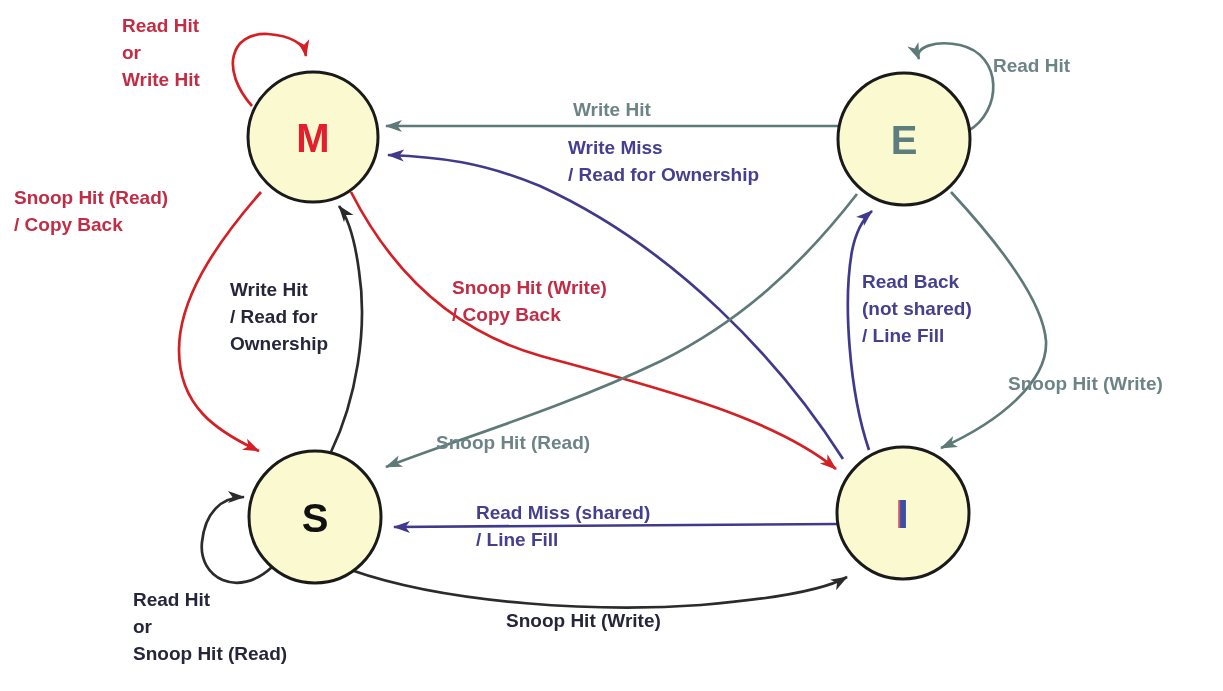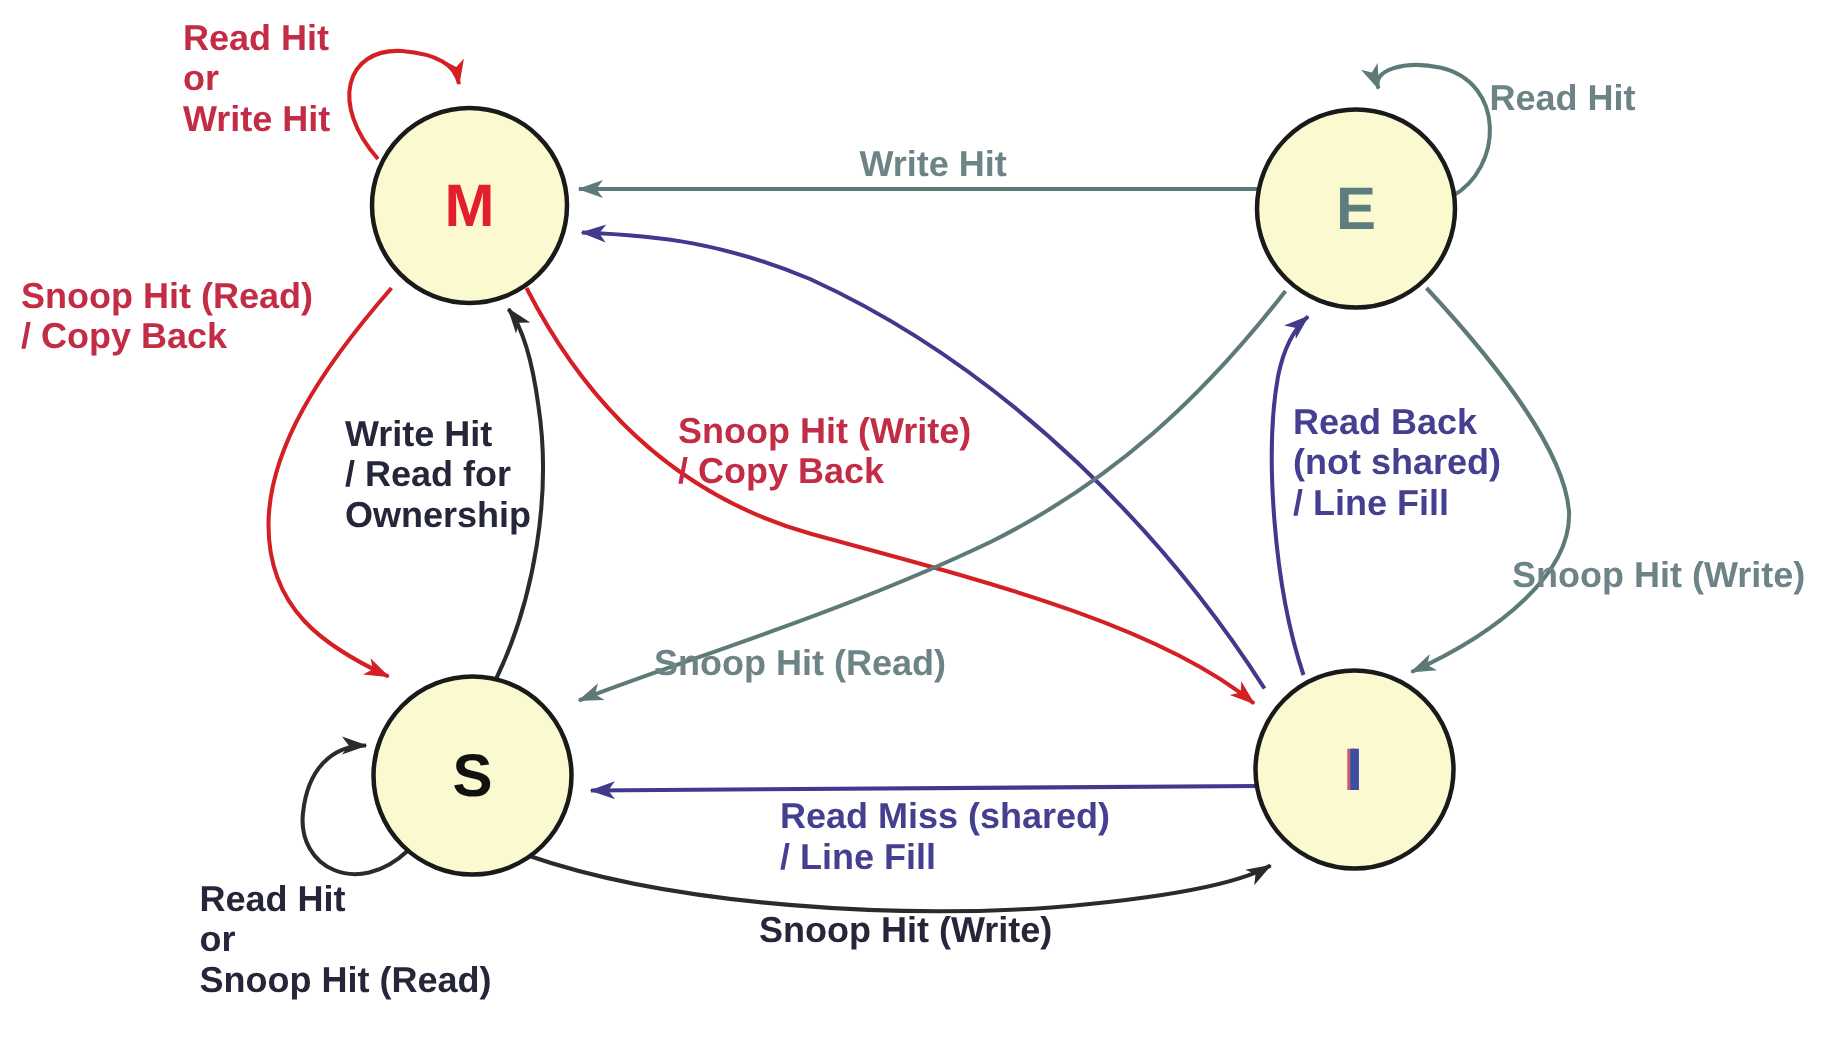--- a/index.html
+++ b/index.html
@@ -30,21 +30,21 @@
   .ln{fill:none;stroke-width:2.7;}
   .ln-red{stroke:var(--c-red-line);}
   .ln-gray{stroke:var(--c-gray-line);}
   .ln-purple{stroke:var(--c-purple-line);}
   .ln-black{stroke:var(--c-black-line);}
   .mk-red{fill:var(--c-red-line);}
   .mk-gray{fill:var(--c-gray-line);}
   .mk-purple{fill:var(--c-purple-line);}
   .mk-black{fill:var(--c-black-line);}
   .lbl{
-    position:absolute;z-index:2;font-weight:bold;font-size:24px;line-height:27px;
+    position:absolute;z-index:2;font-weight:bold;font-size:19px;line-height:27px;
     white-space:pre-line;letter-spacing:0;
   }
   .lbl-red{color:var(--c-red-text);}
   .lbl-gray{color:var(--c-gray-text);}
   .lbl-purple{color:var(--c-purple-text);}
   .lbl-black{color:var(--c-black-text);}
   .state-letter{
     position:absolute;z-index:2;font-weight:bold;font-size:40px;
     transform:translate(-50%,-54%);
   }
@@ -97,32 +97,34 @@
   <div class="state-letter letter-m" style="left:313px;top:140px;">M</div>
   <div class="state-letter letter-e" style="left:904px;top:142px;">E</div>
   <div class="state-letter letter-s" style="left:315px;top:520px;">S</div>
   <div class="state-letter letter-i" style="left:903px;top:516px;">I</div>
 
   <div class="lbl lbl-red" style="left:122px;top:12px;">Read Hit
 or
 Write Hit</div>
   <div class="lbl lbl-gray" style="left:993px;top:52px;">Read Hit</div>
   <div class="lbl lbl-gray" style="left:573px;top:96px;">Write Hit</div>
+  <div class="lbl lbl-purple" style="left:568px;top:134px;">Write Miss
+/ Read for Ownership</div>
   <div class="lbl lbl-red" style="left:14px;top:184px;">Snoop Hit (Read)
 / Copy Back</div>
   <div class="lbl lbl-black" style="left:230px;top:276px;">Write Hit
 / Read for
 Ownership</div>
   <div class="lbl lbl-red" style="left:452px;top:274px;">Snoop Hit (Write)
 / Copy Back</div>
   <div class="lbl lbl-purple" style="left:862px;top:268px;">Read Back
 (not shared)
 / Line Fill</div>
   <div class="lbl lbl-gray" style="left:1008px;top:370px;">Snoop Hit (Write)</div>
   <div class="lbl lbl-gray" style="left:436px;top:429px;">Snoop Hit (Read)</div>
-  <div class="lbl lbl-purple" style="left:476px;top:531px;margin-left:44px;">Read Miss (shared)
+  <div class="lbl lbl-purple" style="left:476px;top:499px;">Read Miss (shared)
 / Line Fill</div>
   <div class="lbl lbl-black" style="left:506px;top:607px;">Snoop Hit (Write)</div>
   <div class="lbl lbl-black" style="left:133px;top:586px;">Read Hit
 or
 Snoop Hit (Read)</div>
 
 </div>
 
 </body></html>

